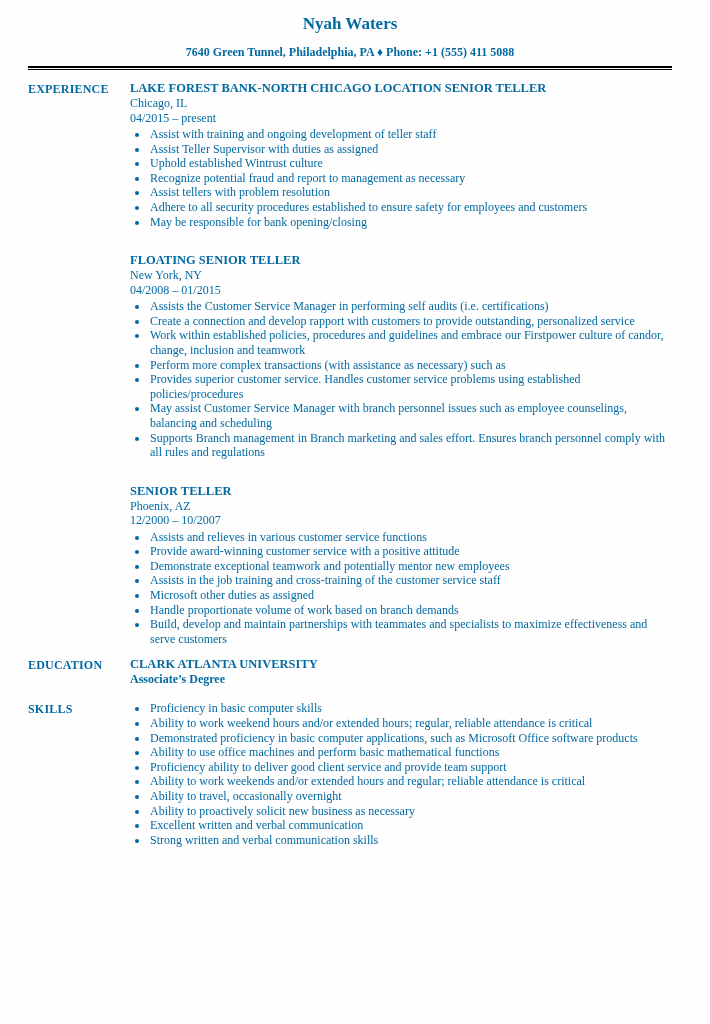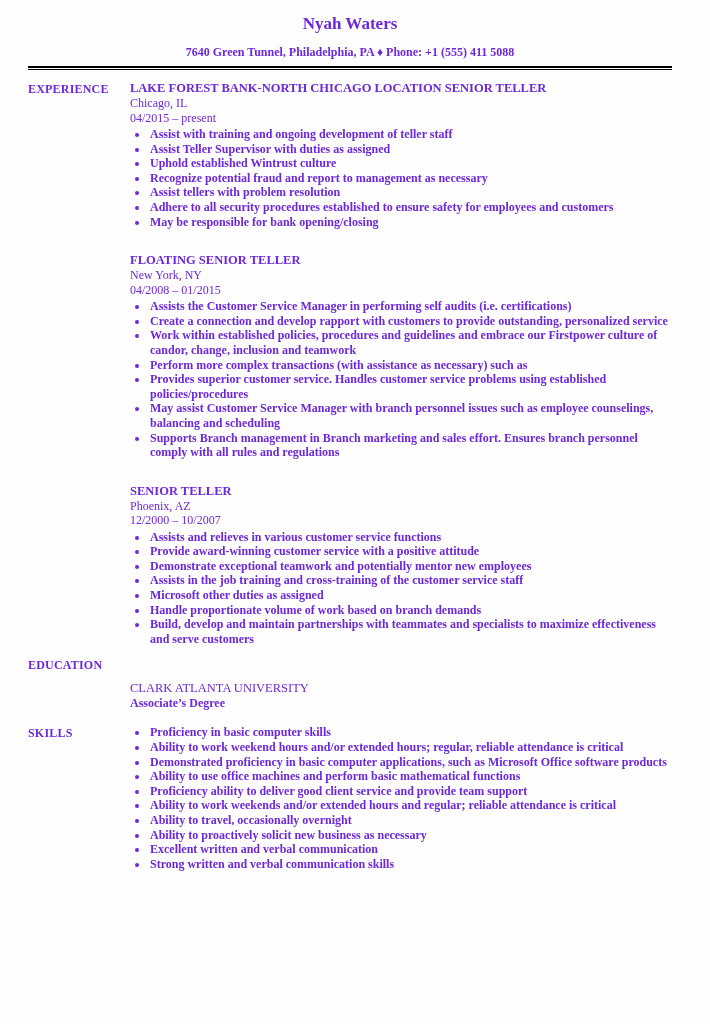--- a/index.html
+++ b/index.html
@@ -3,21 +3,21 @@
 <meta charset="utf-8">
 <style>
   * { margin: 0; padding: 0; box-sizing: border-box; }
   html, body { background: #ffffff; }
   .page {
     position: relative;
     width: 710px;
     height: 1024px;
     background: #fefefe;
     font-family: "Liberation Serif", serif;
-    color: #6d28d9;
+    color: #0369a1;
     padding: 13px 38px 0 28px;
     overflow: hidden;
   }
   .doc-header { text-align: center; }
   .doc-name {
     font-size: 17px;
     font-weight: bold;
     line-height: 21px;
   }
   .doc-contact {
@@ -58,32 +58,30 @@
     line-height: 14.5px;
   }
   .job-dates {
     font-size: 12px;
     line-height: 14.5px;
   }
   ul.bullets {
     margin-top: 2px;
     padding-left: 19px;
     list-style: disc outside;
-    font-weight: bold;
   }
   ul.bullets li {
     font-size: 12px;
     line-height: 14.6px;
     padding-left: 1px;
   }
   .edu-school {
     font-size: 12.5px;
-    font-weight: normal;
+    font-weight: bold;
     line-height: 15px;
-    margin-top: 24px;
   }
   .edu-degree {
     font-size: 12px;
     font-weight: bold;
     line-height: 15px;
   }
   .section-skills { margin-top: 14px; }
   .section-skills ul.bullets { margin-top: 0; }
 </style>
 </head>

